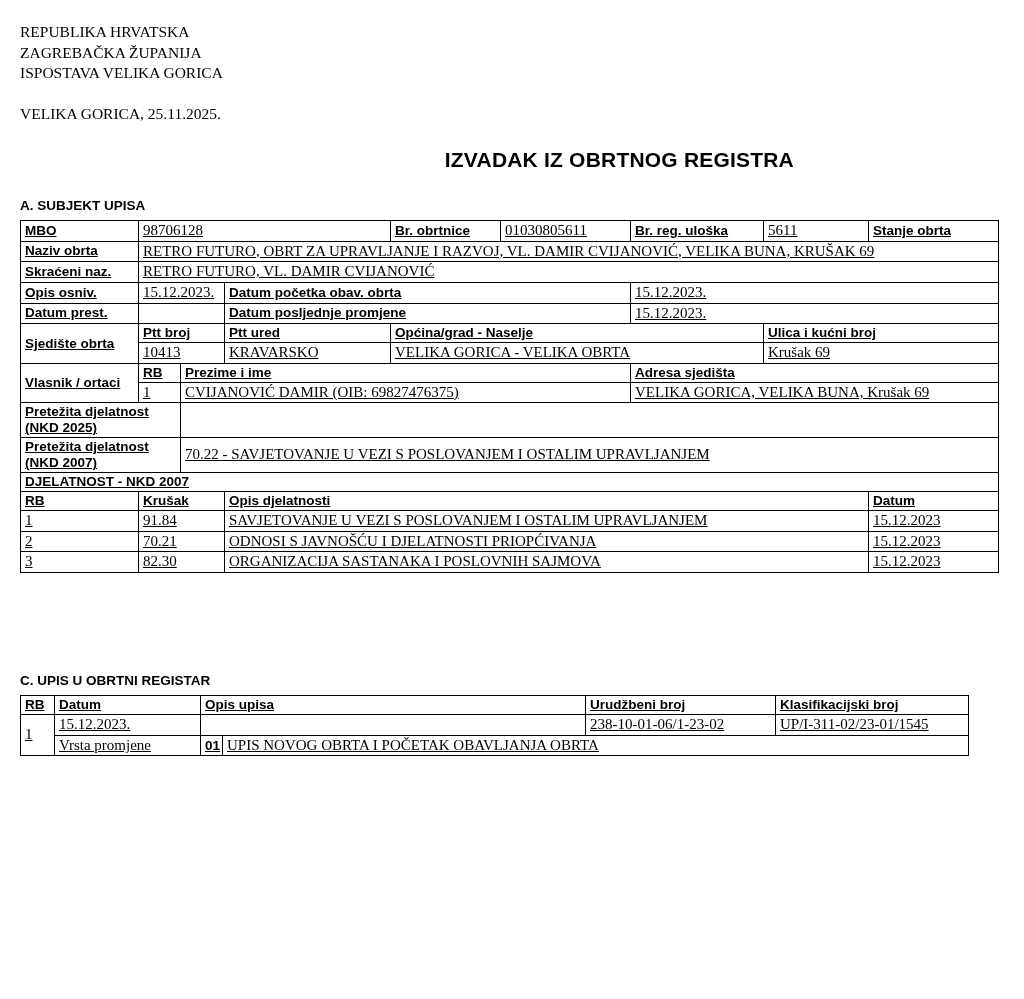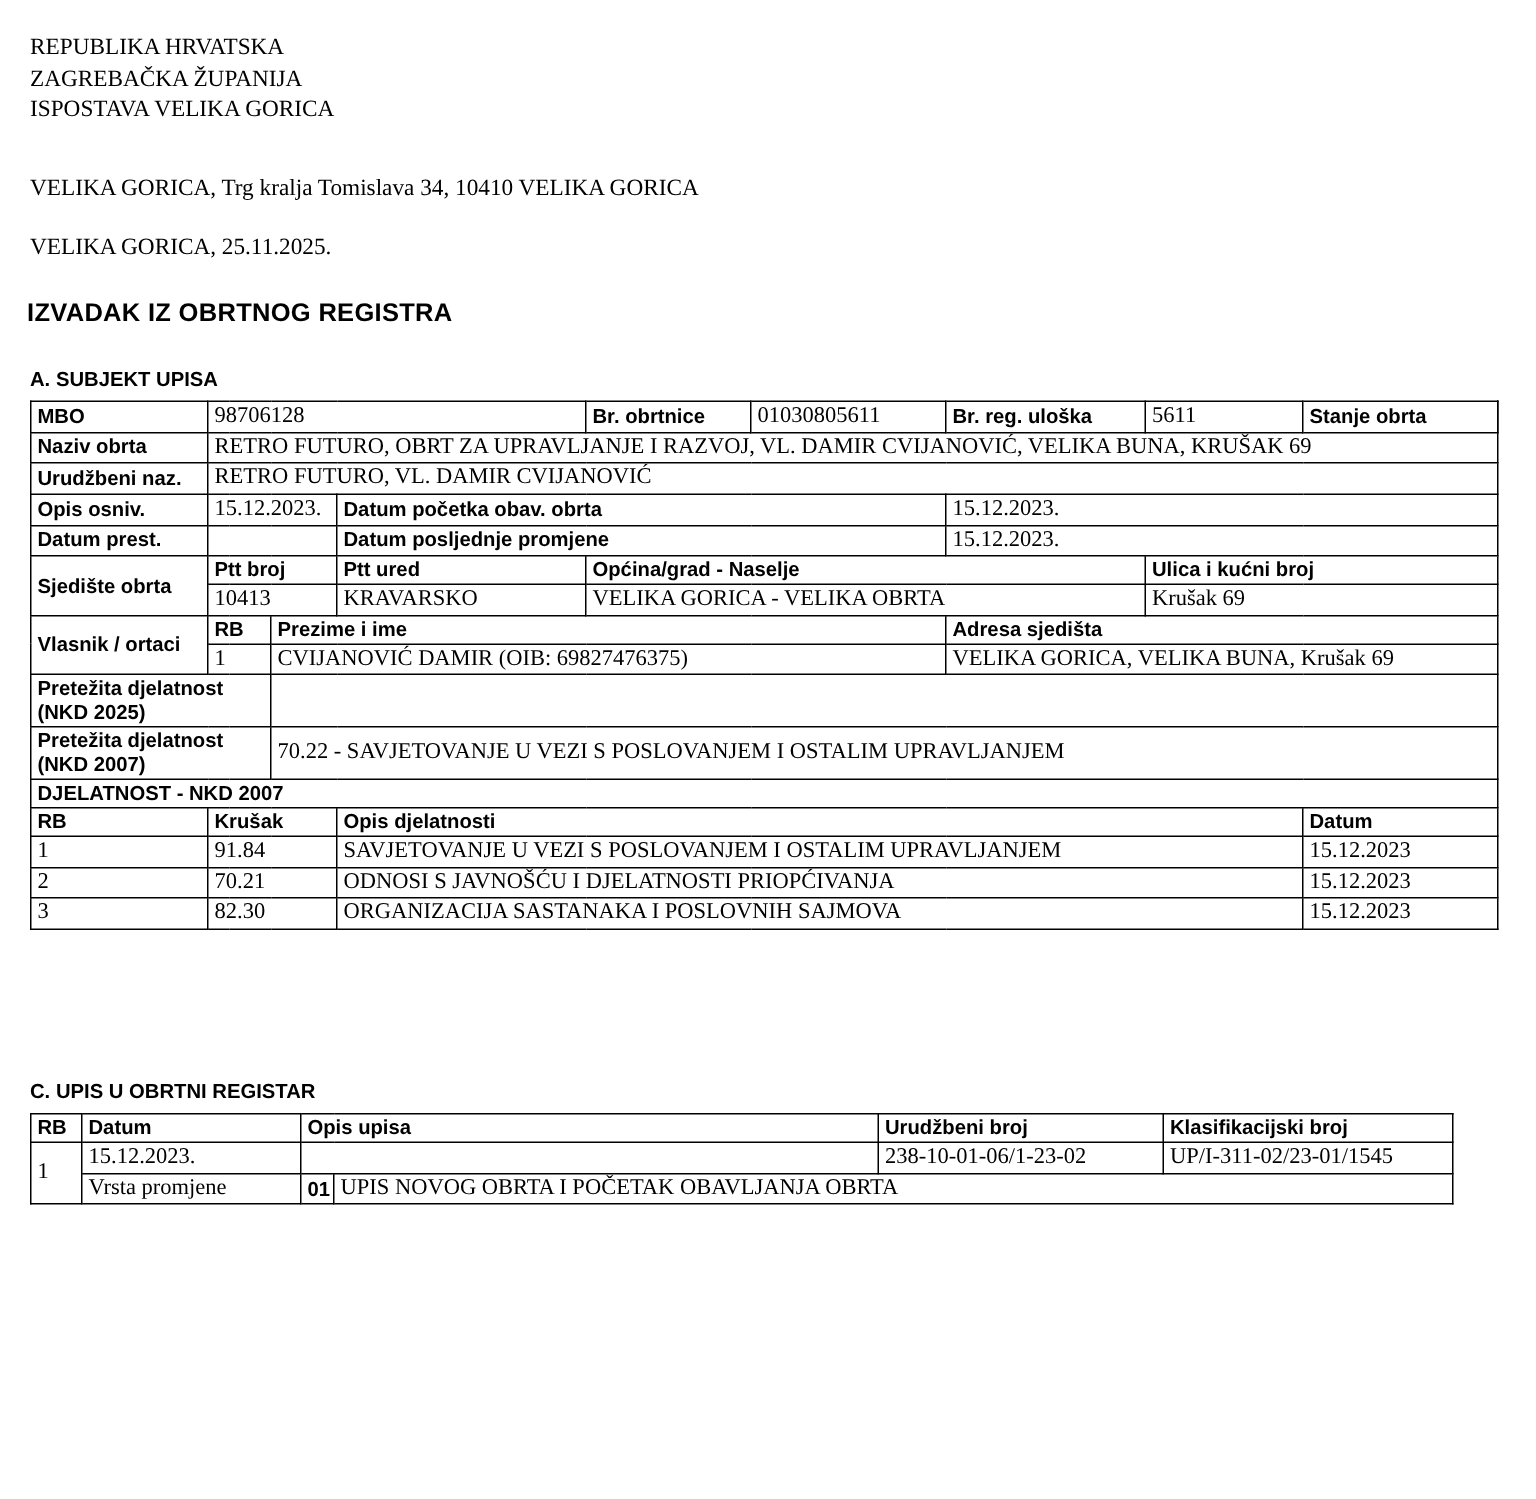--- a/index.html
+++ b/index.html
@@ -35,41 +35,42 @@
     margin-left: 2px;
     margin-top: 33px;
   }
   .date-line {
     font-family: "Liberation Serif", serif;
     font-size: 15.5px;
     margin-left: 2px;
     margin-top: 21px;
   }
   .doc-title {
-    text-align: left;
+    text-align: right;
     font-family: "Liberation Sans", sans-serif;
     font-weight: bold;
-    font-size: 17px;
+    font-size: 21px;
     letter-spacing: 0.2px;
     margin-top: 25px;
     margin-bottom: 0;
   }
   .section-title {
     font-family: "Liberation Sans", sans-serif;
     font-weight: bold;
     font-size: 13.5px;
     margin-left: 2px;
     margin-top: 26px;
     margin-bottom: 7px;
   }
   table.grid {
     border-collapse: collapse;
     width: 948px;
     margin-left: 2px;
     table-layout: fixed;
+    text-decoration: underline;
   }
   table.grid td, table.grid th {
     border: 1px solid #000000;
     padding: 1px 4px;
     font-family: "Liberation Serif", serif;
     font-size: 15px;
     line-height: 1.18;
     vertical-align: middle;
     text-align: left;
     white-space: nowrap;
@@ -91,21 +92,20 @@
 <body>
 
 <div class="page">
 
   <div class="header-block">
     <div>REPUBLIKA HRVATSKA</div>
     <div>ZAGREBAČKA ŽUPANIJA</div>
     <div>ISPOSTAVA VELIKA GORICA</div>
   </div>
 
-  <div class="addr-line">VELIKA GORICA, Trg kralja Tomislava 34, 10410 VELIKA GORICA</div>
   <div class="date-line">VELIKA GORICA, 25.11.2025.</div>
 
   <div class="doc-title">IZVADAK IZ OBRTNOG REGISTRA</div>
 
   <div class="section-title">A. SUBJEKT UPISA</div>
 
   <table class="grid">
     <colgroup>
       <col style="width:118px">
       <col style="width:14px">
@@ -127,21 +127,21 @@
         <td class="lbl">Br. reg. uloška</td>
         <td>5611</td>
         <td class="lbl ctr">Stanje obrta</td>
         <td>U radu</td>
       </tr>
       <tr>
         <td class="lbl">Naziv obrta</td>
         <td colspan="9">RETRO FUTURO, OBRT ZA UPRAVLJANJE I RAZVOJ, VL. DAMIR CVIJANOVIĆ, VELIKA BUNA, KRUŠAK 69</td>
       </tr>
       <tr>
-        <td class="lbl">Urudžbeni naz.</td>
+        <td class="lbl">Skraćeni naz.</td>
         <td colspan="9">RETRO FUTURO, VL. DAMIR CVIJANOVIĆ</td>
       </tr>
       <tr>
         <td class="lbl">Opis osniv.</td>
         <td colspan="3">15.12.2023.</td>
         <td class="lbl" colspan="3">Datum početka obav. obrta</td>
         <td colspan="3">15.12.2023.</td>
       </tr>
       <tr>
         <td class="lbl">Datum prest.</td>

